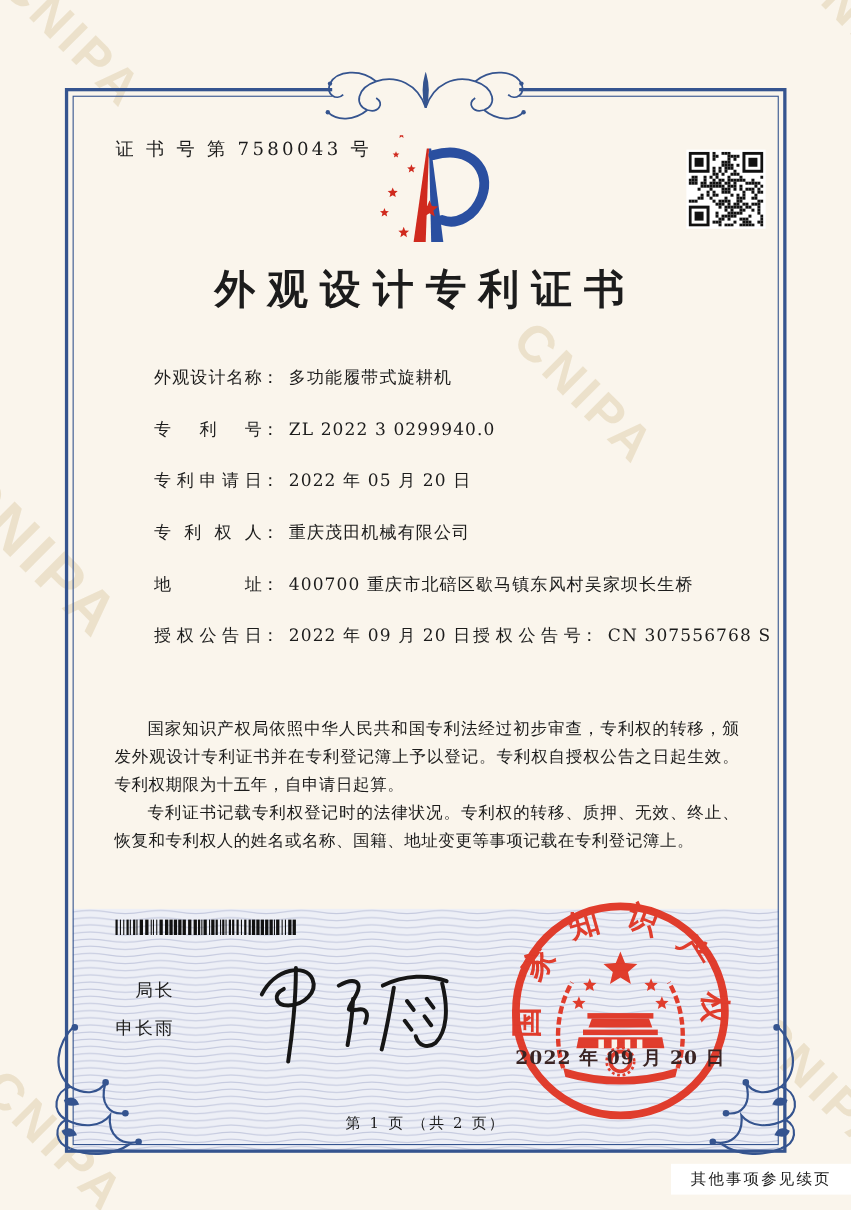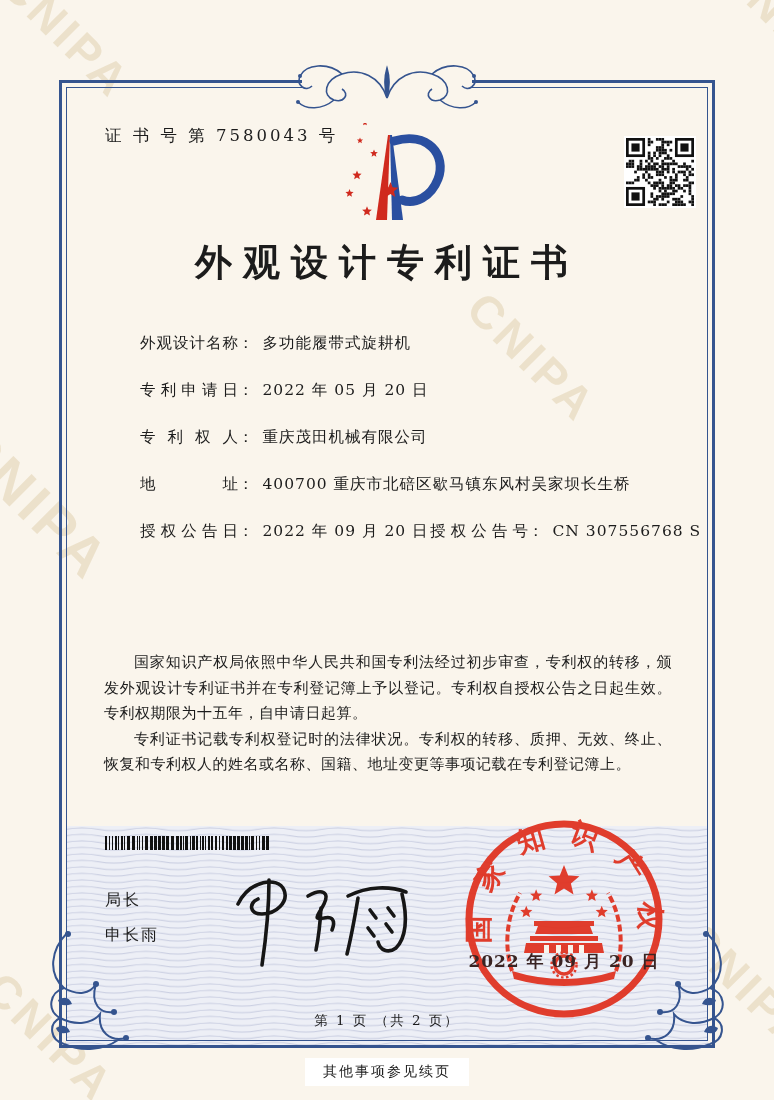--- a/index.html
+++ b/index.html
@@ -26,29 +26,29 @@
       vertical-align:top;margin-left:35px;}
   .fvalue{margin-left:9px;letter-spacing:1px;}
   .pair2{position:absolute;left:290px;top:0;}
   #paras{position:absolute;left:104px;top:650px;width:568px;font-size:15px;line-height:25.5px;
       text-align:justify;z-index:4;}
   #paras p{margin:0;text-indent:2em;letter-spacing:0.5px;}
   #barcode{position:absolute;left:105px;top:836px;height:14px;z-index:4;font-size:0;}
   #barcode i{display:inline-block;height:14px;background:#111;}
   #barcode u{display:inline-block;height:14px;}
   #signer{position:absolute;left:105px;top:890px;font-size:16px;z-index:4;
-      font-family:"Liberation Sans",sans-serif;}
+      font-family:"Liberation Sans",sans-serif;text-align:right;}
   #signer div{margin-bottom:14px;letter-spacing:2px;}
   #signature{position:absolute;left:220px;top:866px;z-index:4;}
   #seal{position:absolute;left:462px;top:817px;z-index:5;}
   #seal-date{position:absolute;left:462px;top:950px;width:204px;text-align:center;
       font-size:17px;color:#3a2423;letter-spacing:1px;z-index:6;font-weight:bold;}
   #page-info{position:absolute;left:66px;top:1012px;width:642px;text-align:center;
       font-size:13.5px;letter-spacing:2px;z-index:4;}
-  #footer-note{position:absolute;left:0;top:1058px;width:774px;text-align:center;z-index:4;}
+  #footer-note{position:absolute;left:0;top:1058px;width:774px;text-align:right;z-index:4;}
   #footer-note span{display:inline-block;background:#fff;padding:5px 18px;font-size:14px;
       letter-spacing:2px;}
 </style>
 </head>
 <body>
 
 <div id="page">
 
   <div class="wm" style="left:-14px;top:6px;">CNIPA</div>
   <div class="wm" style="left:706px;top:-6px;">CNIPA</div>
@@ -362,20 +362,23 @@
       <rect x="2" y="20" width="3" height="3" fill="#111"></rect>
     </svg>
 
   <div id="title">外观设计专利证书</div>
 
   <div id="fields">
     <div class="frow">
       <span class="flabel">外观设计名称</span><span>：</span><span class="fvalue">多功能履带式旋耕机</span>
     </div>
     <div class="frow">
+      <span class="flabel">专利号</span><span>：</span><span class="fvalue">ZL 2022 3 0299940.0</span>
+    </div>
+    <div class="frow">
       <span class="flabel">专利申请日</span><span>：</span><span class="fvalue">2022 年 05 月 20 日</span>
     </div>
     <div class="frow">
       <span class="flabel">专利权人</span><span>：</span><span class="fvalue">重庆茂田机械有限公司</span>
     </div>
     <div class="frow">
       <span class="flabel">地址</span><span>：</span><span class="fvalue">400700 重庆市北碚区歇马镇东风村吴家坝长生桥</span>
     </div>
     <div class="frow">
       <span class="flabel">授权公告日</span><span>：</span><span class="fvalue">2022 年 09 月 20 日</span>

